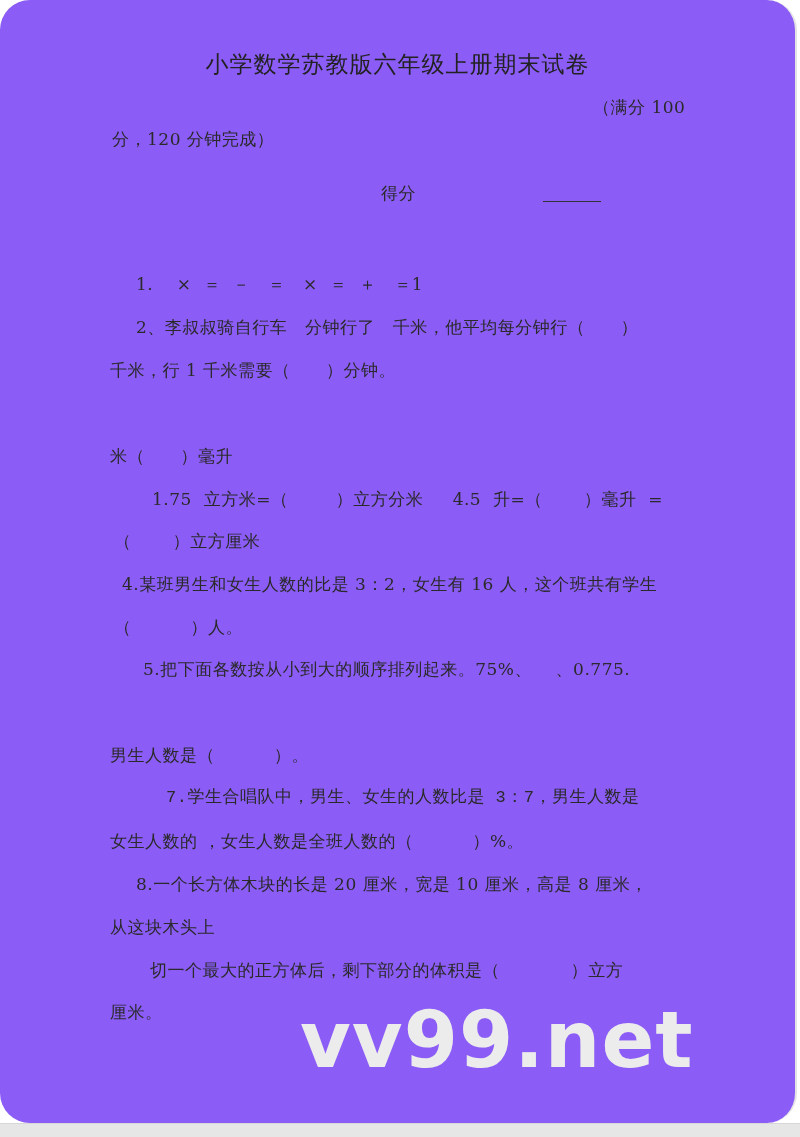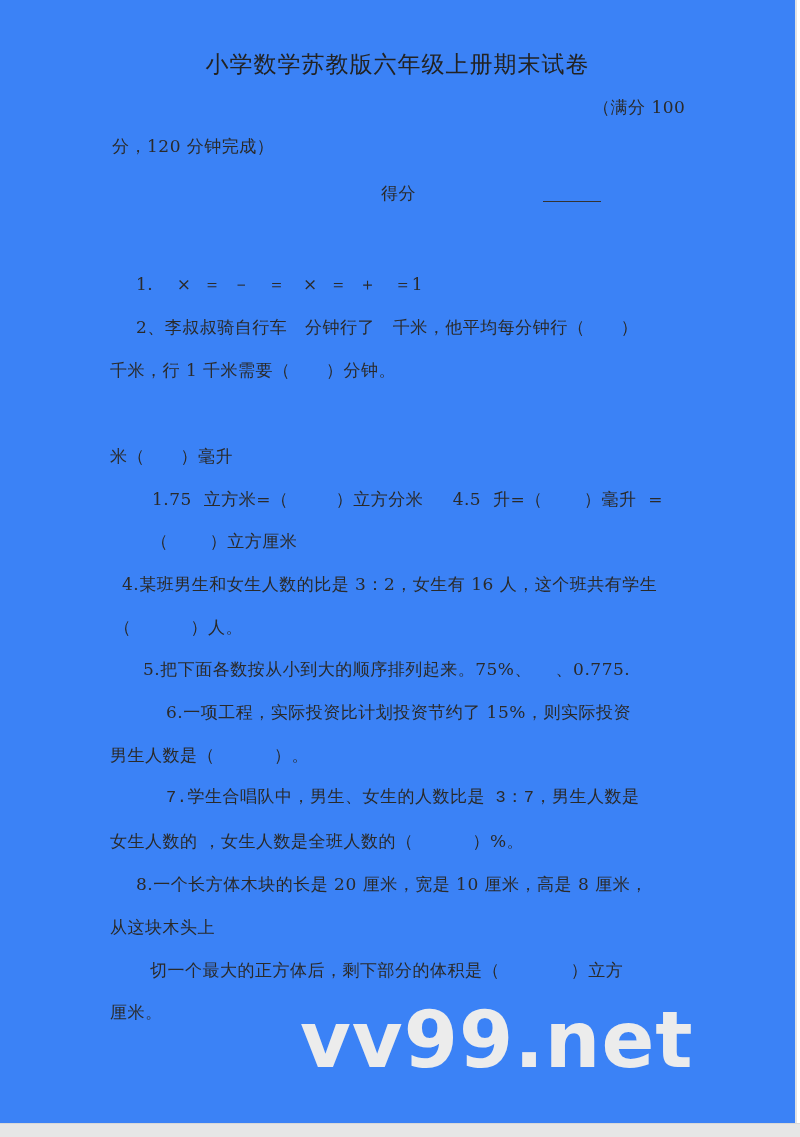--- a/index.html
+++ b/index.html
@@ -14,22 +14,23 @@
       overflow: hidden;
       font-family: "DejaVu Serif", "Liberation Serif", serif;
       color: #2a2a2a;
     }
     .page {
       position: absolute;
       left: 0;
       top: 0;
       width: 795px;
       height: 1123px;
-      background: #3b82f6;
+      background: #8b5cf6;
       border-right: 2px solid #e4e4e4;
+      border-radius: 30px;
     }
     .bottom-bar {
       position: absolute;
       left: 0;
       top: 1123px;
       width: 800px;
       height: 14px;
       background: #e6e6e6;
       border-top: 1px solid #d8d8d8;
     }
@@ -72,41 +73,40 @@
     }
   </style>
 </head>
 <body>
 
 <div class="page">
 
   <div class="title">小学数学苏教版六年级上册期末试卷</div>
 
   <div class="line" style="left:593px; top:97px;">（满分 100</div>
-  <div class="line" style="left:112px; top:136px;">分，120 分钟完成）</div>
+  <div class="line" style="left:112px; top:129px;">分，120 分钟完成）</div>
 
   <div class="line" style="left:381px; top:183px;">得分</div>
   <div class="score-line"></div>
 
 
   <div class="line" style="left:136px; top:274px;">1.    ×  ＝  －   ＝   ×  ＝  ＋   ＝1</div>
 
   <div class="line" style="left:136px; top:317px;">2、李叔叔骑自行车   分钟行了   千米，他平均每分钟行（      ）</div>
   <div class="line" style="left:110px; top:360px;">千米，行 1 千米需要（      ）分钟。</div>
 
   <div class="line" style="left:110px; top:446px;">米（      ）毫升</div>
   <div class="line" style="left:152px; top:489px;">1.75  立方米=（        ）立方分米     4.5  升=（       ）毫升  =</div>
-  <div class="line" style="left:114px; top:531px;margin-left:37px;">（       ）立方厘米</div>
+  <div class="line" style="left:114px; top:531px;">（       ）立方厘米</div>
 
   <div class="line" style="left:122px; top:574px;">4.某班男生和女生人数的比是 3：2，女生有 16 人，这个班共有学生</div>
   <div class="line" style="left:114px; top:617px;">（          ）人。</div>
 
   <div class="line" style="left:143px; top:659px;">5.把下面各数按从小到大的顺序排列起来。75%、    、0.775.</div>
 
-  <div class="line" style="left:166px; top:702px;">6.一项工程，实际投资比计划投资节约了 15%，则实际投资</div>
   <div class="line" style="left:110px; top:745px;">男生人数是（          ）。</div>
 
   <div class="line" style="left:166px; top:788px;font-family:Liberation Mono, monospace;">7.学生合唱队中，男生、女生的人数比是 3：7，男生人数是</div>
   <div class="line" style="left:110px; top:831px;">女生人数的 ，女生人数是全班人数的（          ）%。</div>
 
   <div class="line" style="left:136px; top:874px;">8.一个长方体木块的长是 20 厘米，宽是 10 厘米，高是 8 厘米，</div>
   <div class="line" style="left:110px; top:917px;">从这块木头上</div>
   <div class="line" style="left:150px; top:960px;">切一个最大的正方体后，剩下部分的体积是（            ）立方</div>
   <div class="line" style="left:110px; top:1003px;font-family:Liberation Serif, serif;">厘米。</div>
 

